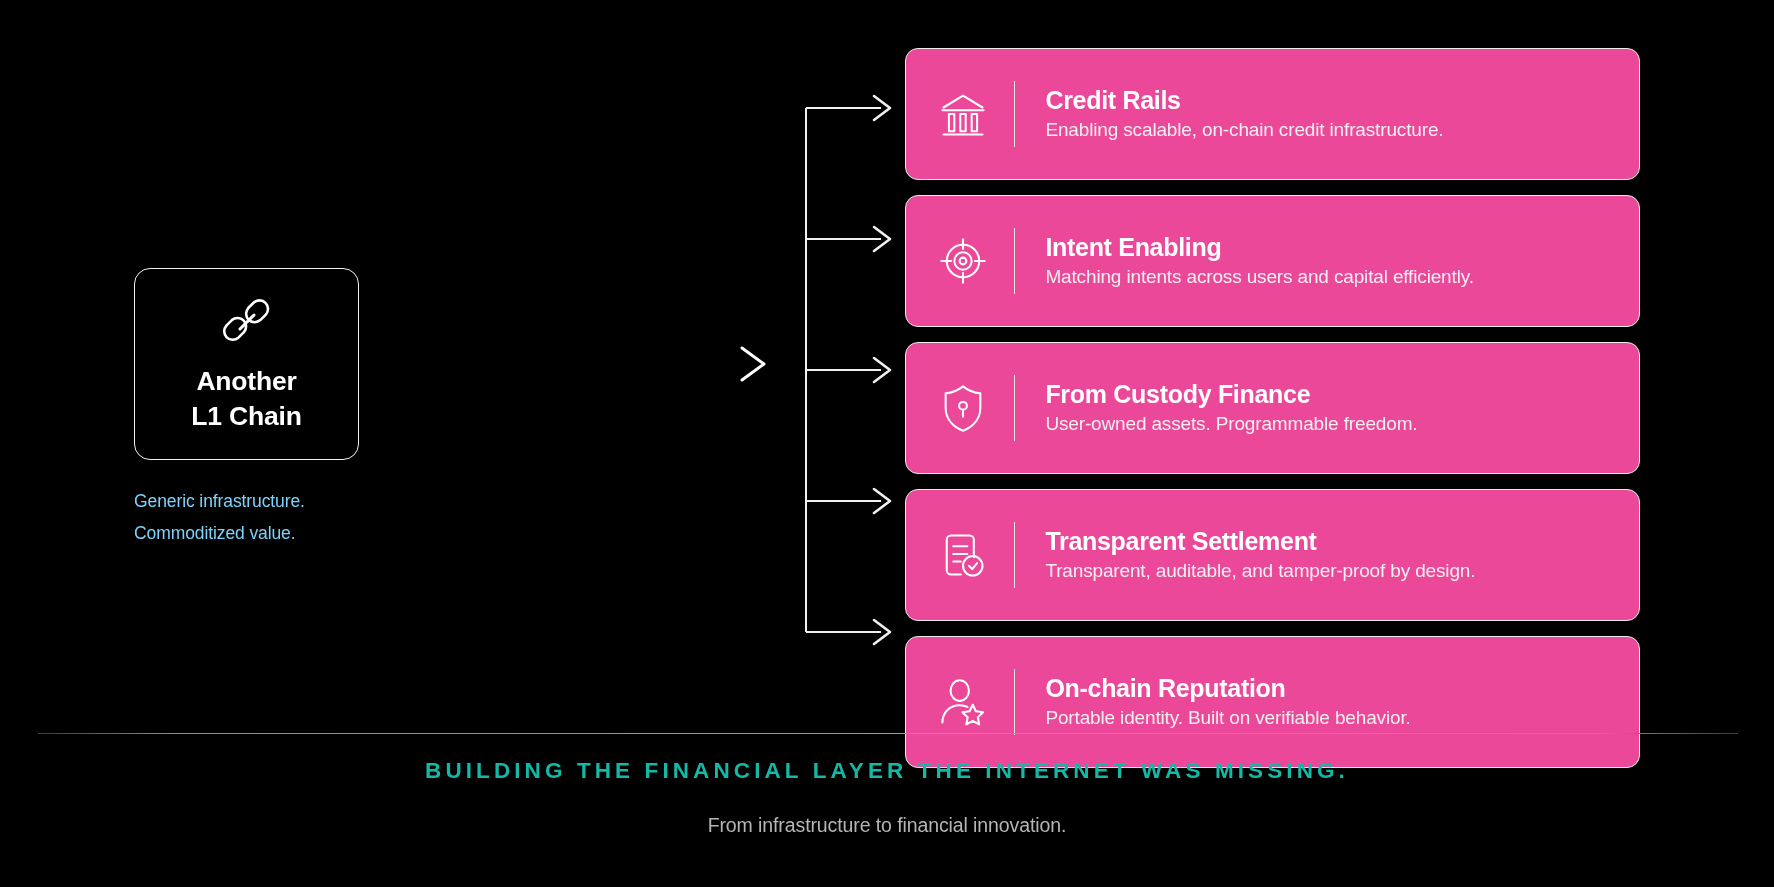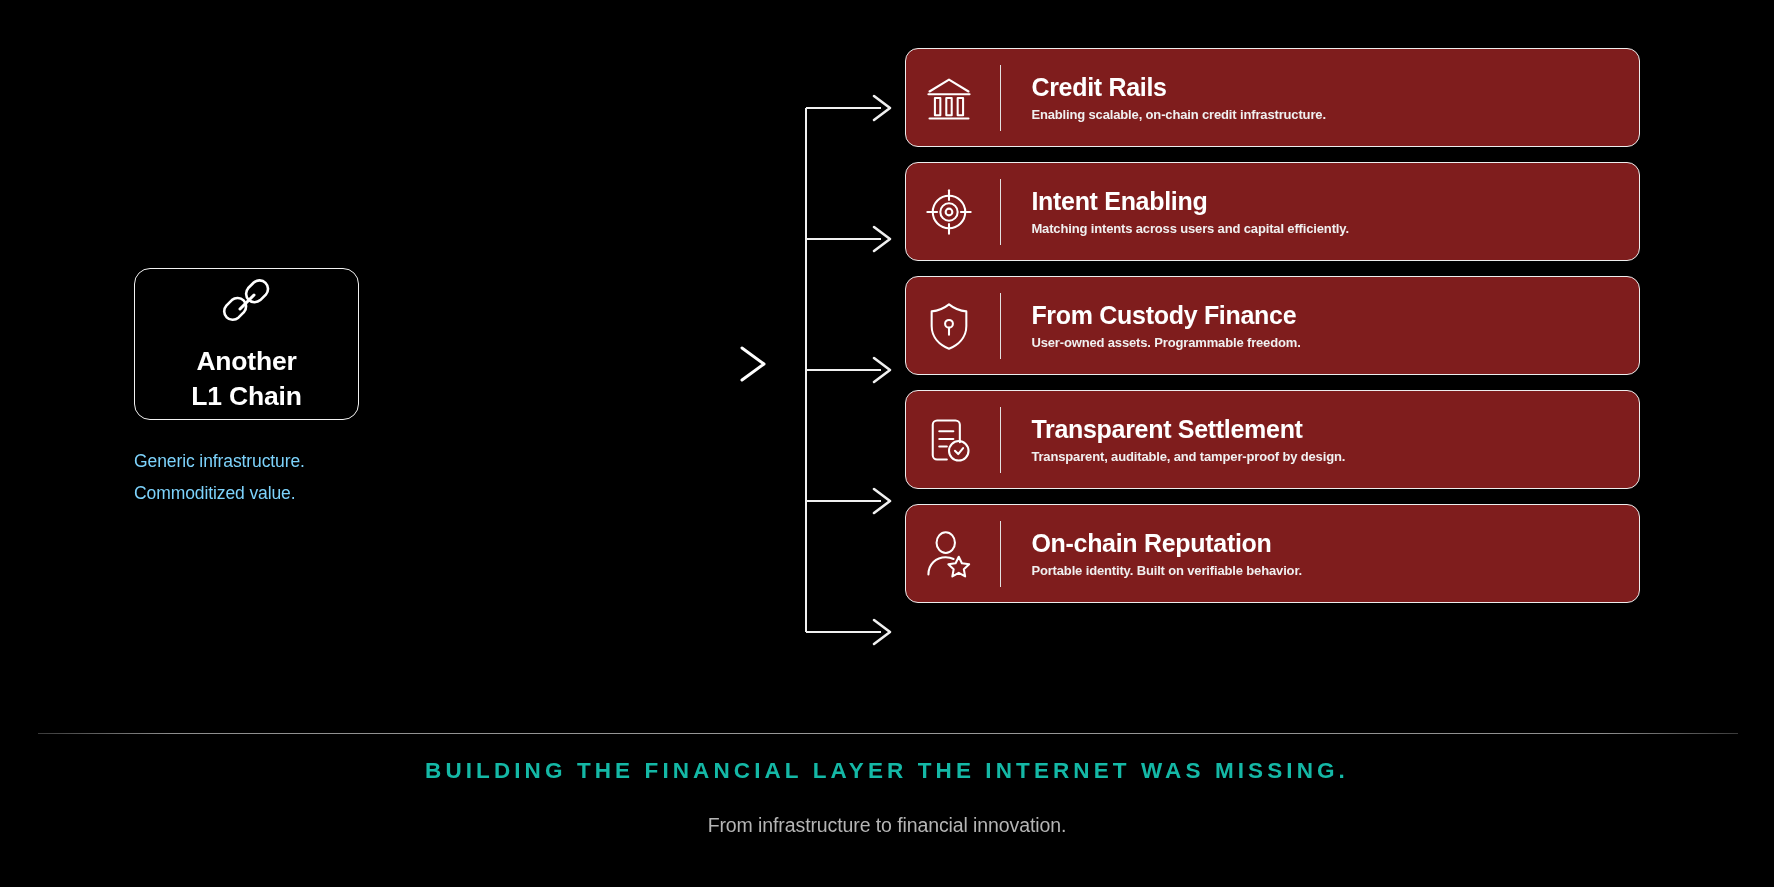--- a/index.html
+++ b/index.html
@@ -14,21 +14,21 @@
 
   #stage { position:absolute; inset:0; }
 
   
   #source-group {
     position:absolute;
     left:134px; top:268px;
     width:225px;
   }
   #source-node {
-    width:225px; height:152px;
+    width:225px; height:192px;
     border:1.6px solid #f2f2f2;
     border-radius:16px;
     background:#000;
     display:flex; flex-direction:column;
     align-items:center; justify-content:center;
     gap:14px;
   }
   #source-node .chain-icon { width:56px; height:56px; display:block; }
   #source-title {
     font-size:26.5px; font-weight:700; line-height:1.32;
@@ -53,46 +53,46 @@
 
   
   #cards {
     position:absolute;
     left:905px; top:48px;
     width:735px;
     display:flex; flex-direction:column;
     gap:15px;
   }
   .card {
-    height:99px;
+    height:132px;
     border:1.5px solid #ededed;
     border-radius:13px;
-    background:#7f1d1d;
+    background:#ec4899;
     display:flex; align-items:center;
-    padding:0 10px;
+    padding:0 24px;
   }
   .card-icon-wrap {
     width:66px; height:66px;
     flex:0 0 66px;
     display:flex; align-items:center; justify-content:center;
   }
   .card-icon-wrap svg { width:52px; height:52px; display:block; }
   .card-sep {
     width:1.4px; height:66px;
     background:#e2e2e2;
     margin:0 30px 0 18px;
     flex:0 0 1.4px;
   }
   .card-text { display:flex; flex-direction:column; gap:5px; min-width:0; }
   .card-title {
     font-size:25px; font-weight:700;
     letter-spacing:-0.3px; color:#fff; line-height:1.15;
   }
   .card-desc {
-    font-size:13px; font-weight:700;
+    font-size:19px; font-weight:400;
     color:#f0f0f0; line-height:1.2; letter-spacing:-0.15px;
   }
 
   
   #footer-divider {
     position:absolute;
     left:38px; top:733px;
     width:1700px; height:1.4px;
     background:linear-gradient(to right,#3a3a3a 0%,#8e8e8e 8%,#9a9a9a 50%,#8e8e8e 92%,#3a3a3a 100%);
   }

